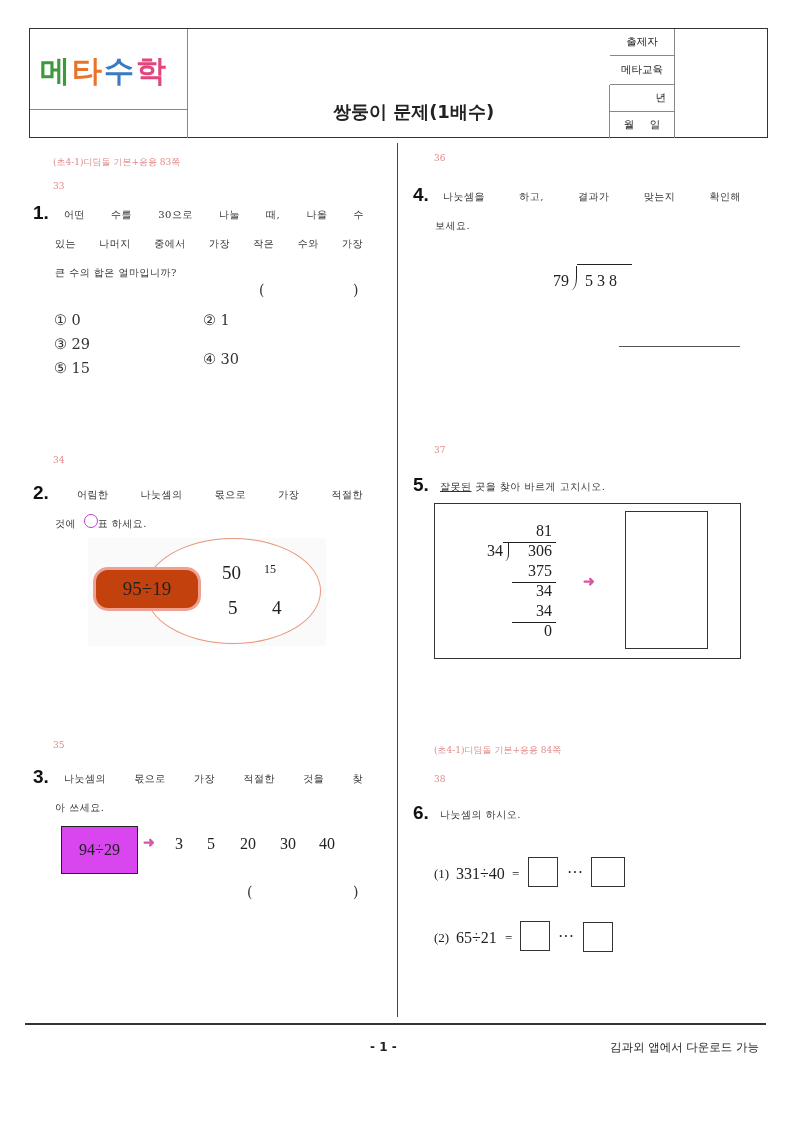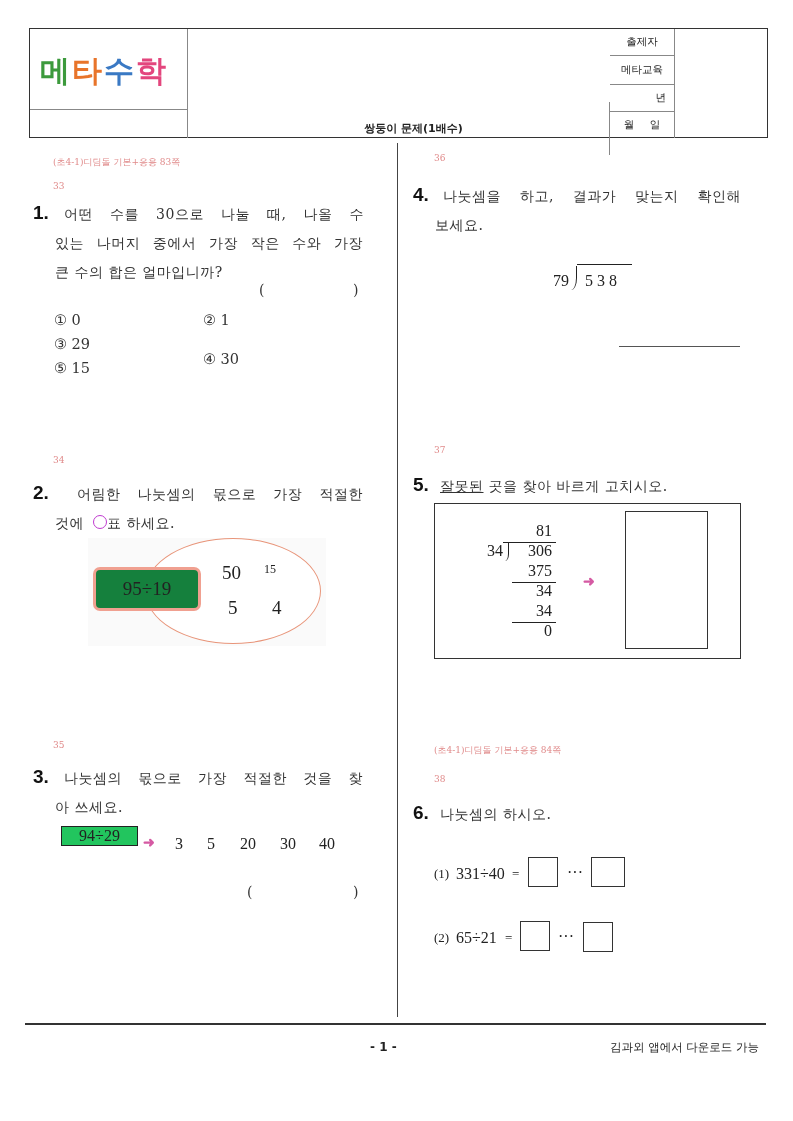--- a/index.html
+++ b/index.html
@@ -3,38 +3,38 @@
 <meta charset="utf-8">
 <style>
   * { box-sizing: border-box; margin: 0; padding: 0; }
   body { width: 793px; height: 1121px; background: #fff; position: relative; font-family: "DejaVu Serif", serif; color: #222; overflow: hidden; }
   .abs { position: absolute; }
   
   .hdr { position: absolute; left: 29px; top: 28px; width: 739px; height: 110px; border: 1.5px solid #333; }
   .hdr .logo-cell { position: absolute; left: 0; top: 0; width: 158px; height: 81px; border-right: 1px solid #888; border-bottom: 1px solid #888; }
   .hdr .logo-under { position: absolute; left: 0; top: 81px; width: 158px; height: 28px; border-right: 1px solid #888; }
   .hdr .title-cell { position: absolute; left: 158px; top: 0; width: 422px; height: 56px; border-right: 1px solid #888; border-bottom: 1px solid #888; display: flex; align-items: center; padding-left: 4px; font-family: "DejaVu Sans", sans-serif; font-weight: bold; font-size: 17.5px; color: #111; white-space: nowrap; letter-spacing: -0.4px; }
-  .hdr .sub-cell { position: absolute; left: 158px; top: 73px; width: 422px; height: 53px; border-right: 1px solid #888; display: flex; align-items: center; justify-content: center; font-family: "DejaVu Sans", sans-serif; font-weight: bold; font-size: 11px; color: #222; padding-left: 30px; }
+  .hdr .sub-cell { position: absolute; left: 158px; top: 56px; width: 422px; height: 53px; border-right: 1px solid #888; display: flex; align-items: center; justify-content: center; font-family: "DejaVu Sans", sans-serif; font-weight: bold; font-size: 18px; color: #222; padding-left: 30px; }
   .hdr .meta { position: absolute; left: 580px; width: 65px; border-right: 1px solid #888; font-family: "DejaVu Sans", sans-serif; font-size: 10.5px; color: #222; display: flex; align-items: center; }
   .hdr .m1 { top: 0; height: 27px; border-bottom: 1px solid #888; justify-content: center; }
   .hdr .m2 { top: 27px; height: 29px; border-bottom: 1px solid #888; justify-content: center; }
   .hdr .m3 { top: 56px; height: 27px; border-bottom: 1px solid #888; justify-content: flex-end; padding-right: 8px; }
   .hdr .m4 { top: 83px; height: 26px; justify-content: space-around; padding: 0 6px; }
   .hdr .blank { position: absolute; left: 645px; top: 0; width: 92px; height: 109px; }
   .logo { position: absolute; left: 10px; top: 22px; display: flex; gap: 3px; align-items: flex-end; }
   .logo span { font-family: "DejaVu Sans", sans-serif; font-weight: bold; font-size: 30px; letter-spacing: -1px; }
   
   .divider { position: absolute; left: 397px; top: 143px; width: 1px; height: 874px; background: #444; }
   .footer-line { position: absolute; left: 25px; top: 1023px; width: 741px; height: 1.5px; background: #333; }
   .page-num { position: absolute; left: 370px; top: 1040px; font-family: "DejaVu Sans", sans-serif; font-weight: bold; font-size: 12px; }
   .footer-right { position: absolute; right: 34px; top: 1040px; font-family: "DejaVu Sans", sans-serif; font-size: 11.5px; color: #222; }
   
   .src { font-size: 9px; color: #e08a8a; font-family: "DejaVu Serif", serif; }
   .qnum { font-family: "Liberation Sans", sans-serif; font-weight: bold; font-size: 19px; color: #111; }
-  .qtext { font-size: 14px; line-height: 29px; letter-spacing: 0.5px; color: #333; }
+  .qtext { font-size: 10px; line-height: 29px; letter-spacing: 0.5px; color: #333; }
   .choice { font-size: 14.5px; color: #333; }
   .paren { font-size: 14px; color: #333; }
   .math { font-family: "Liberation Serif", serif; font-size: 16px; color: #222; }
   .arrow { color: #d55aa3; font-size: 14px; font-weight: bold; }
   .box { border: 1.3px solid #333; background: #fff; }
 </style>
 </head>
 <body>
 
 <div class="hdr">
@@ -80,36 +80,36 @@
 <div class="abs" style="left:33px; top:480px; width:330px;">
   <span class="qnum abs" style="left:0; top:2px;">2.</span>
   <div class="qtext abs" style="left:44px; top:0; width:286px; text-align:justify; text-align-last:justify;">어림한 나눗셈의 몫으로 가장 적절한</div>
   <div class="qtext abs" style="left:22px; top:29px; white-space:nowrap;">
     <span>것에</span>
     <span style="display:inline-block; width:14px; height:14px; border:1.3px solid #c03ad0; border-radius:50%; vertical-align:-1px; margin-left:4px;"></span><span>표 하세요.</span>
   </div>
 </div>
 <div class="abs" style="left:88px; top:538px; width:238px; height:108px; background:#fafafa;">
   <div class="abs" style="left:57px; top:0; width:176px; height:106px; border:1.3px solid #e8957a; border-radius:50%; background:#fff;"></div>
-  <div class="abs" style="left:5px; top:29px; width:108px; height:44px; border:3px solid #f0a090; border-radius:7px; background:#15803d; display:flex; align-items:center; justify-content:center;">
+  <div class="abs" style="left:5px; top:29px; width:108px; height:44px; border:3px solid #f0a090; border-radius:15px; background:#c2410c; display:flex; align-items:center; justify-content:center;">
     <span class="math" style="font-size:19px;">95÷19</span>
   </div>
   <span class="abs math" style="left:134px; top:24px; font-size:19px;">50</span>
   <span class="abs math" style="left:176px; top:24px; font-size:12px;">15</span>
   <span class="abs math" style="left:140px; top:59px; font-size:19px;">5</span>
   <span class="abs math" style="left:184px; top:59px; font-size:19px;">4</span>
 </div>
 
 <div class="abs src" style="left:53px; top:740px;">35</div>
 <div class="abs" style="left:33px; top:764px; width:330px;">
   <span class="qnum abs" style="left:0; top:2px;">3.</span>
   <div class="qtext abs" style="left:22px; top:0; width:308px; text-align:justify; text-align-last:justify; padding-left:9px;">나눗셈의 몫으로 가장 적절한 것을 찾</div>
   <div class="qtext abs" style="left:22px; top:29px;">아 쓰세요.</div>
 </div>
-<div class="abs" style="left:61px; top:826px; width:77px; height:20px; background:#22c55e; border:1.3px solid #222; display:flex; align-items:center; justify-content:center;">
+<div class="abs" style="left:61px; top:826px; width:77px; height:48px; background:#d946ef; border:1.3px solid #222; display:flex; align-items:center; justify-content:center;">
   <span class="math">94÷29</span>
 </div>
 <span class="abs arrow" style="left:143px; top:834px;">➜</span>
 <span class="abs math" style="left:175px; top:835px;">3</span>
 <span class="abs math" style="left:207px; top:835px;">5</span>
 <span class="abs math" style="left:240px; top:835px;">20</span>
 <span class="abs math" style="left:280px; top:835px;text-align:right;">30</span>
 <span class="abs math" style="left:319px; top:835px;">40</span>
 <span class="abs paren" style="left:247px; top:884px;">(</span>
 <span class="abs paren" style="left:353px; top:884px;">)</span>

